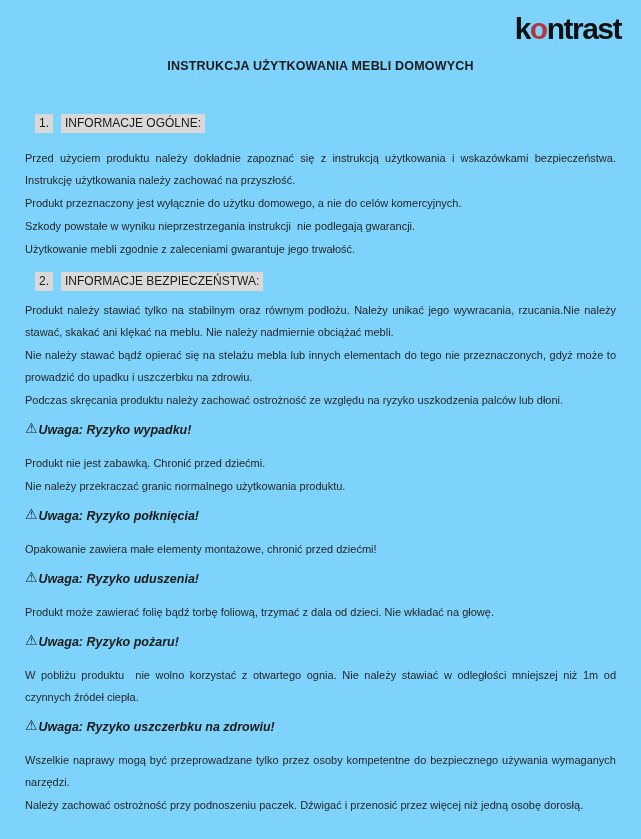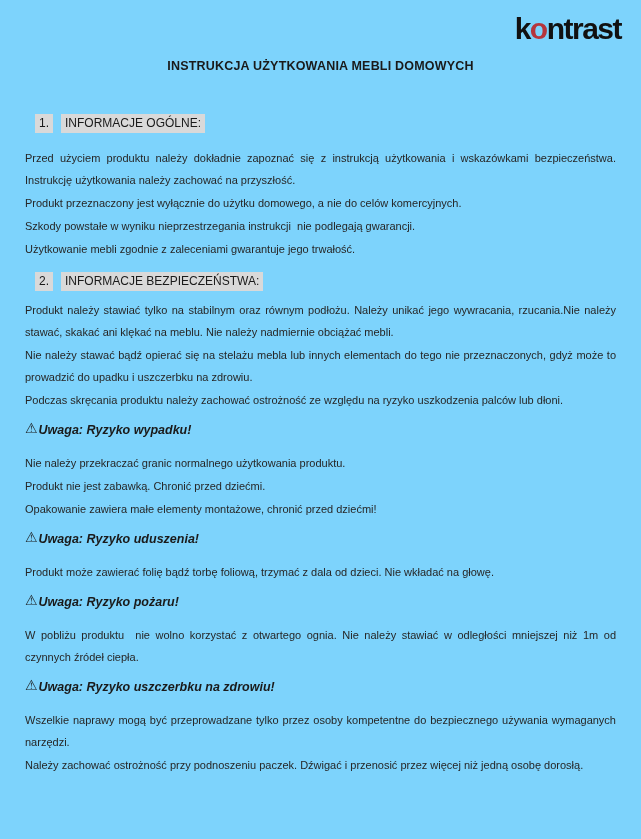--- a/index.html
+++ b/index.html
@@ -88,22 +88,23 @@
       <div class="heading"><span class="hl">1.</span><span class="hl">INFORMACJE OGÓLNE:</span></div>
       <p class="para">Przed użyciem produktu należy dokładnie zapoznać się z instrukcją użytkowania i wskazówkami bezpieczeństwa. Instrukcję użytkowania należy zachować na przyszłość.</p>
       <p class="para">Produkt przeznaczony jest wyłącznie do użytku domowego, a nie do celów komercyjnych.</p>
       <p class="para">Szkody powstałe w wyniku nieprzestrzegania instrukcji  nie podlegają gwarancji.</p>
       <p class="para">Użytkowanie mebli zgodnie z zaleceniami gwarantuje jego trwałość.</p>
       <div class="heading second"><span class="hl">2.</span><span class="hl">INFORMACJE BEZPIECZEŃSTWA:</span></div>
       <p class="para">Produkt należy stawiać tylko na stabilnym oraz równym podłożu. Należy unikać jego wywracania, rzucania.Nie należy stawać, skakać ani klękać na meblu. Nie należy nadmiernie obciążać mebli.</p>
       <p class="para">Nie należy stawać bądź opierać się na stelażu mebla lub innych elementach do tego nie przeznaczonych, gdyż może to prowadzić do upadku i uszczerbku na zdrowiu.</p>
       <p class="para">Podczas skręcania produktu należy zachować ostrożność ze względu na ryzyko uszkodzenia palców lub dłoni.</p>
       <div class="warning"><span class="warn-icon">⚠</span><span class="warn-text">Uwaga: Ryzyko wypadku!</span></div>
+      <p class="para">Produkt nie jest zabawką. Chronić przed dziećmi.</p>
       <p class="para">Nie należy przekraczać granic normalnego użytkowania produktu.</p>
-      <p class="para">Produkt nie jest zabawką. Chronić przed dziećmi.</p>
+      <div class="warning"><span class="warn-icon">⚠</span><span class="warn-text">Uwaga: Ryzyko połknięcia!</span></div>
       <p class="para">Opakowanie zawiera małe elementy montażowe, chronić przed dziećmi!</p>
       <div class="warning"><span class="warn-icon">⚠</span><span class="warn-text">Uwaga: Ryzyko uduszenia!</span></div>
       <p class="para">Produkt może zawierać folię bądź torbę foliową, trzymać z dala od dzieci. Nie wkładać na głowę.</p>
       <div class="warning"><span class="warn-icon">⚠</span><span class="warn-text">Uwaga: Ryzyko pożaru!</span></div>
       <p class="para">W pobliżu produktu  nie wolno korzystać z otwartego ognia. Nie należy stawiać w odległości mniejszej niż 1m od czynnych źródeł ciepła.</p>
       <div class="warning"><span class="warn-icon">⚠</span><span class="warn-text">Uwaga: Ryzyko uszczerbku na zdrowiu!</span></div>
       <p class="para">Wszelkie naprawy mogą być przeprowadzane tylko przez osoby kompetentne do bezpiecznego używania wymaganych narzędzi.</p>
       <p class="para">Należy zachować ostrożność przy podnoszeniu paczek. Dźwigać i przenosić przez więcej niż jedną osobę dorosłą.</p>
     </div>
 </div>

